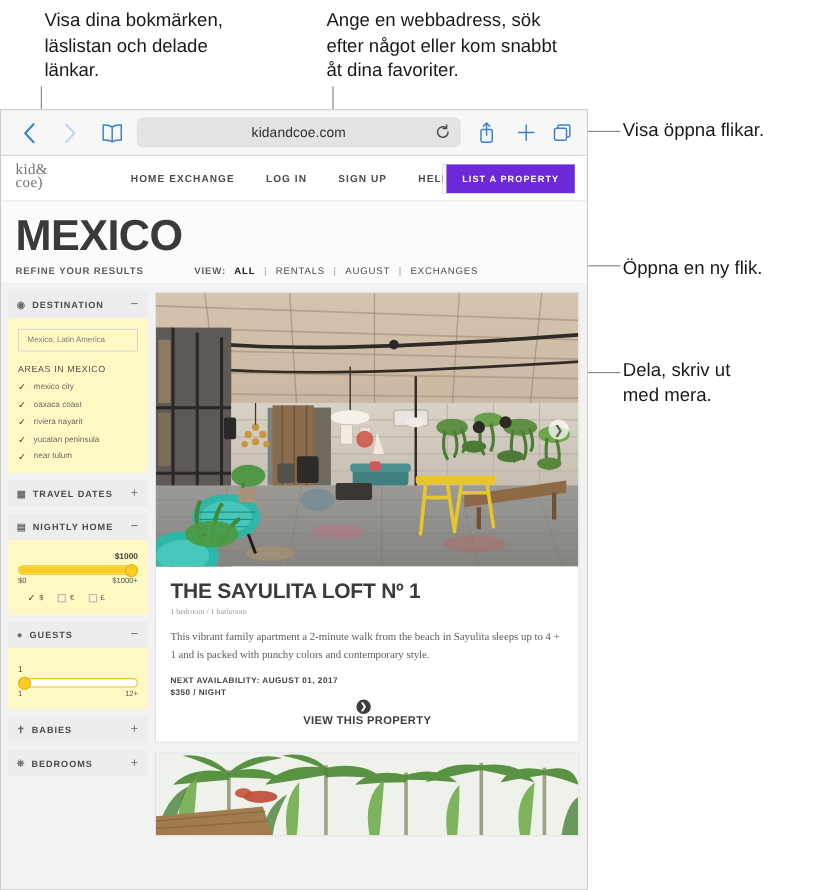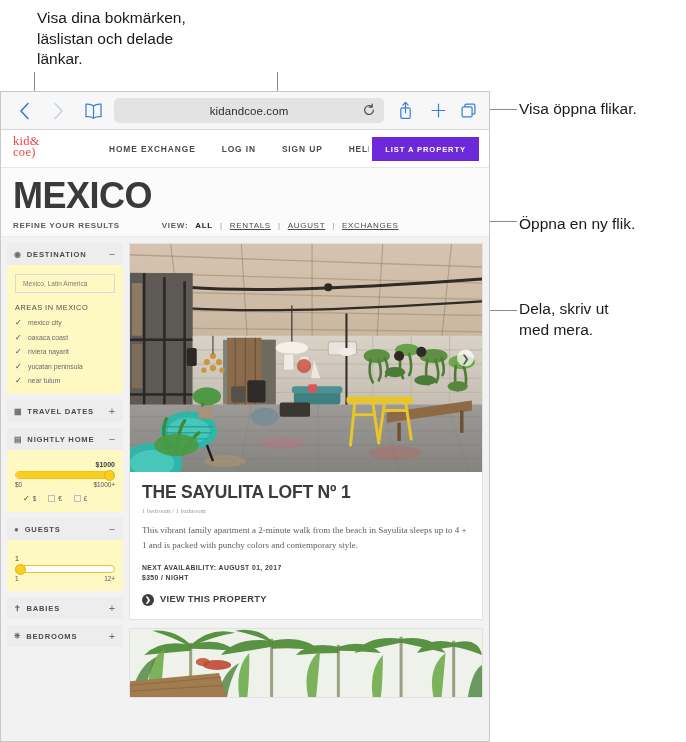--- a/index.html
+++ b/index.html
@@ -71,21 +71,21 @@
   #sitehead {
     height: 38px;
     background: #ffffff;
     border-bottom: 1px solid #e6e6e6;
     display: flex; align-items: center;
     position: relative;
   }
   #logo {
     margin-left: 12px;
     width: 46px; height: 26px;
-    color: #ef4444;
+    color: #737373;
     font-size: 12.5px; line-height: 11px;
     font-family: "Liberation Serif", serif;
     letter-spacing: .3px;
   }
   #navlinks {
     display: flex; align-items: center;
     gap: 26px;
     margin-left: 50px;
   }
   #navlinks a {
@@ -127,21 +127,21 @@
   #refinerow {
     display: flex; align-items: baseline;
     margin-top: 7px;
     font-size: 8px;
     letter-spacing: .7px;
     color: #5d5d5d;
   }
   #refinerow .refine-label { font-weight: 600; }
   #viewgroup { margin-left: 42px; display: flex; align-items: baseline; gap: 7px; }
   #viewgroup .vlabel { font-weight: 600; letter-spacing: .7px; }
-  #viewgroup .vtab { text-decoration: underline; color: #4c4c4c; }
+  #viewgroup .vtab { color: #4c4c4c; }
   #viewgroup .vtab.active { text-decoration: none; font-weight: 700; color: #222; }
   #viewgroup .vsep { color: #9a9a9a; }
 
   
   #content { display: flex; height: 504px; background: #f2f2f2; }
 
   
   #sidebar { width: 128px; padding: 6px 6px 0 6px; }
   .facet { margin-bottom: 6px; }
   .facet-head {
@@ -247,39 +247,42 @@
   .card-desc {
     font-family: "Liberation Serif", serif;
     font-size: 9px; line-height: 15px;
     color: #5d5d5d; margin-top: 9px;
   }
   .card-avail {
     font-size: 6.8px; font-weight: 700; letter-spacing: .4px;
     color: #3d3d3d; margin-top: 10px; line-height: 10px;
   }
   .card-cta {
-    display: flex; margin-top: 11px;
-    font-size: 9.3px; font-weight: 700; letter-spacing: .3px; color: #3d3d3d;
+    display: flex; align-items: center; 
+    font-size: 9.3px; font-weight: 700; letter-spacing: .3px; color: #3d3d3d; flex-direction: column;
   }
   .card-cta .cbullet {
     width: 12px; height: 12px; border-radius: 50%;
     background: #3d3d3d; color: #fff; font-size: 7px;
     display: flex; align-items: center; justify-content: center;
     margin-right: 6px;
   }
 </style>
 </head>
 <body>
 
 <div id="root">
 
   <div class="callout" style="left:37px; top:8px; width:225px;">Visa dina bokmärken,
 läslistan och delade
 länkar.</div>
 
+  <div class="callout" style="left:272px; top:8px; width:285px;">Ange en webbadress, sök
+efter något eller kom snabbt
+åt dina favoriter.</div>
 
   <div class="callout" style="left:519px; top:99px; width:170px;">Visa öppna flikar.</div>
 
   <div class="callout" style="left:519px; top:214px; width:170px;">Öppna en ny flik.</div>
 
   <div class="callout" style="left:519px; top:299px; width:160px;">Dela, skriv ut
 med mera.</div>
 
   <div class="leader v" style="left:34px; top:72px; height:37px;"></div>
   <div class="leader h" style="left:34px; top:108px; width:43px;"></div>

